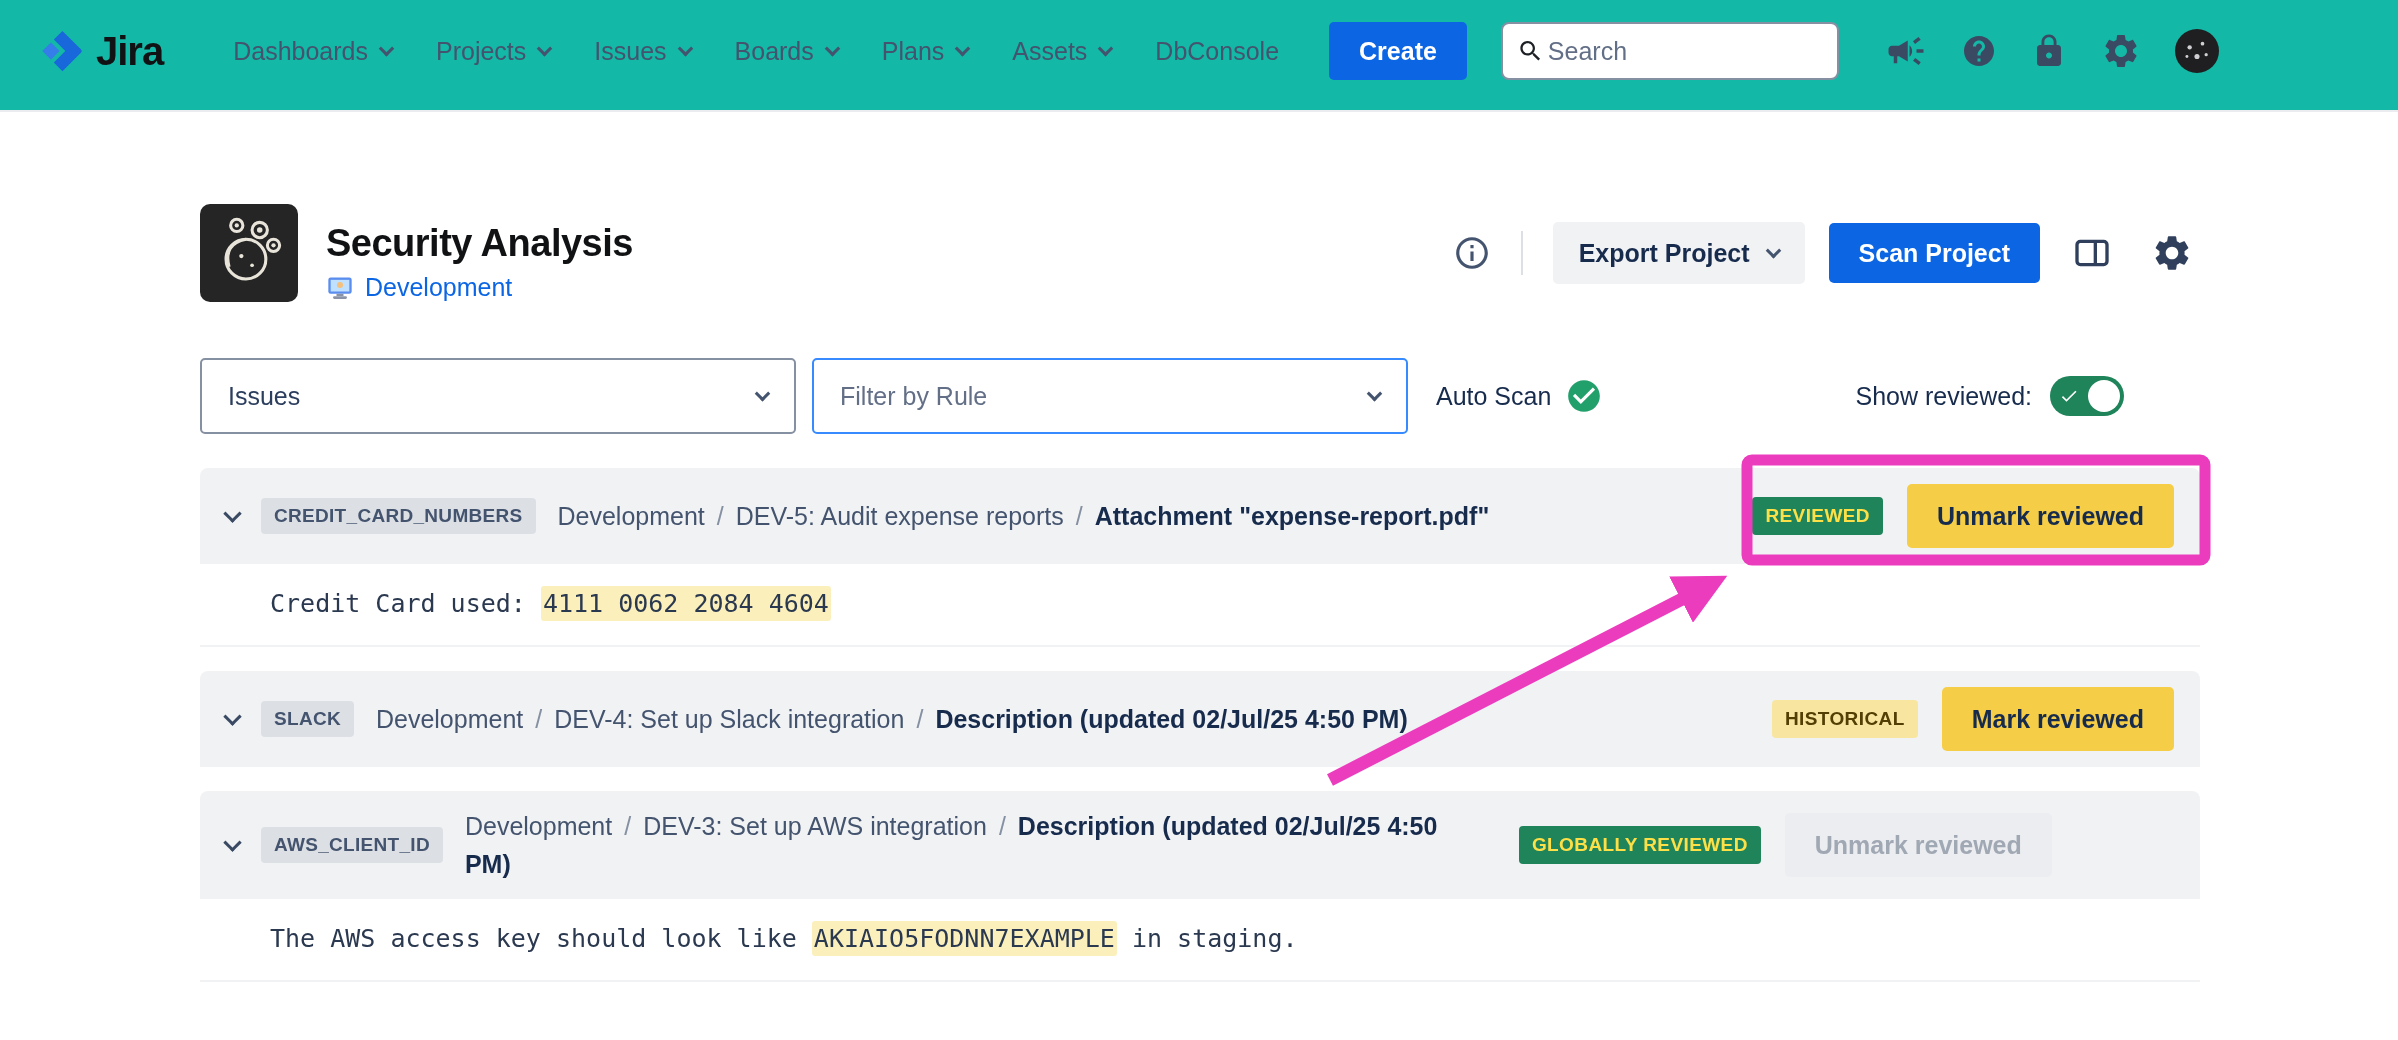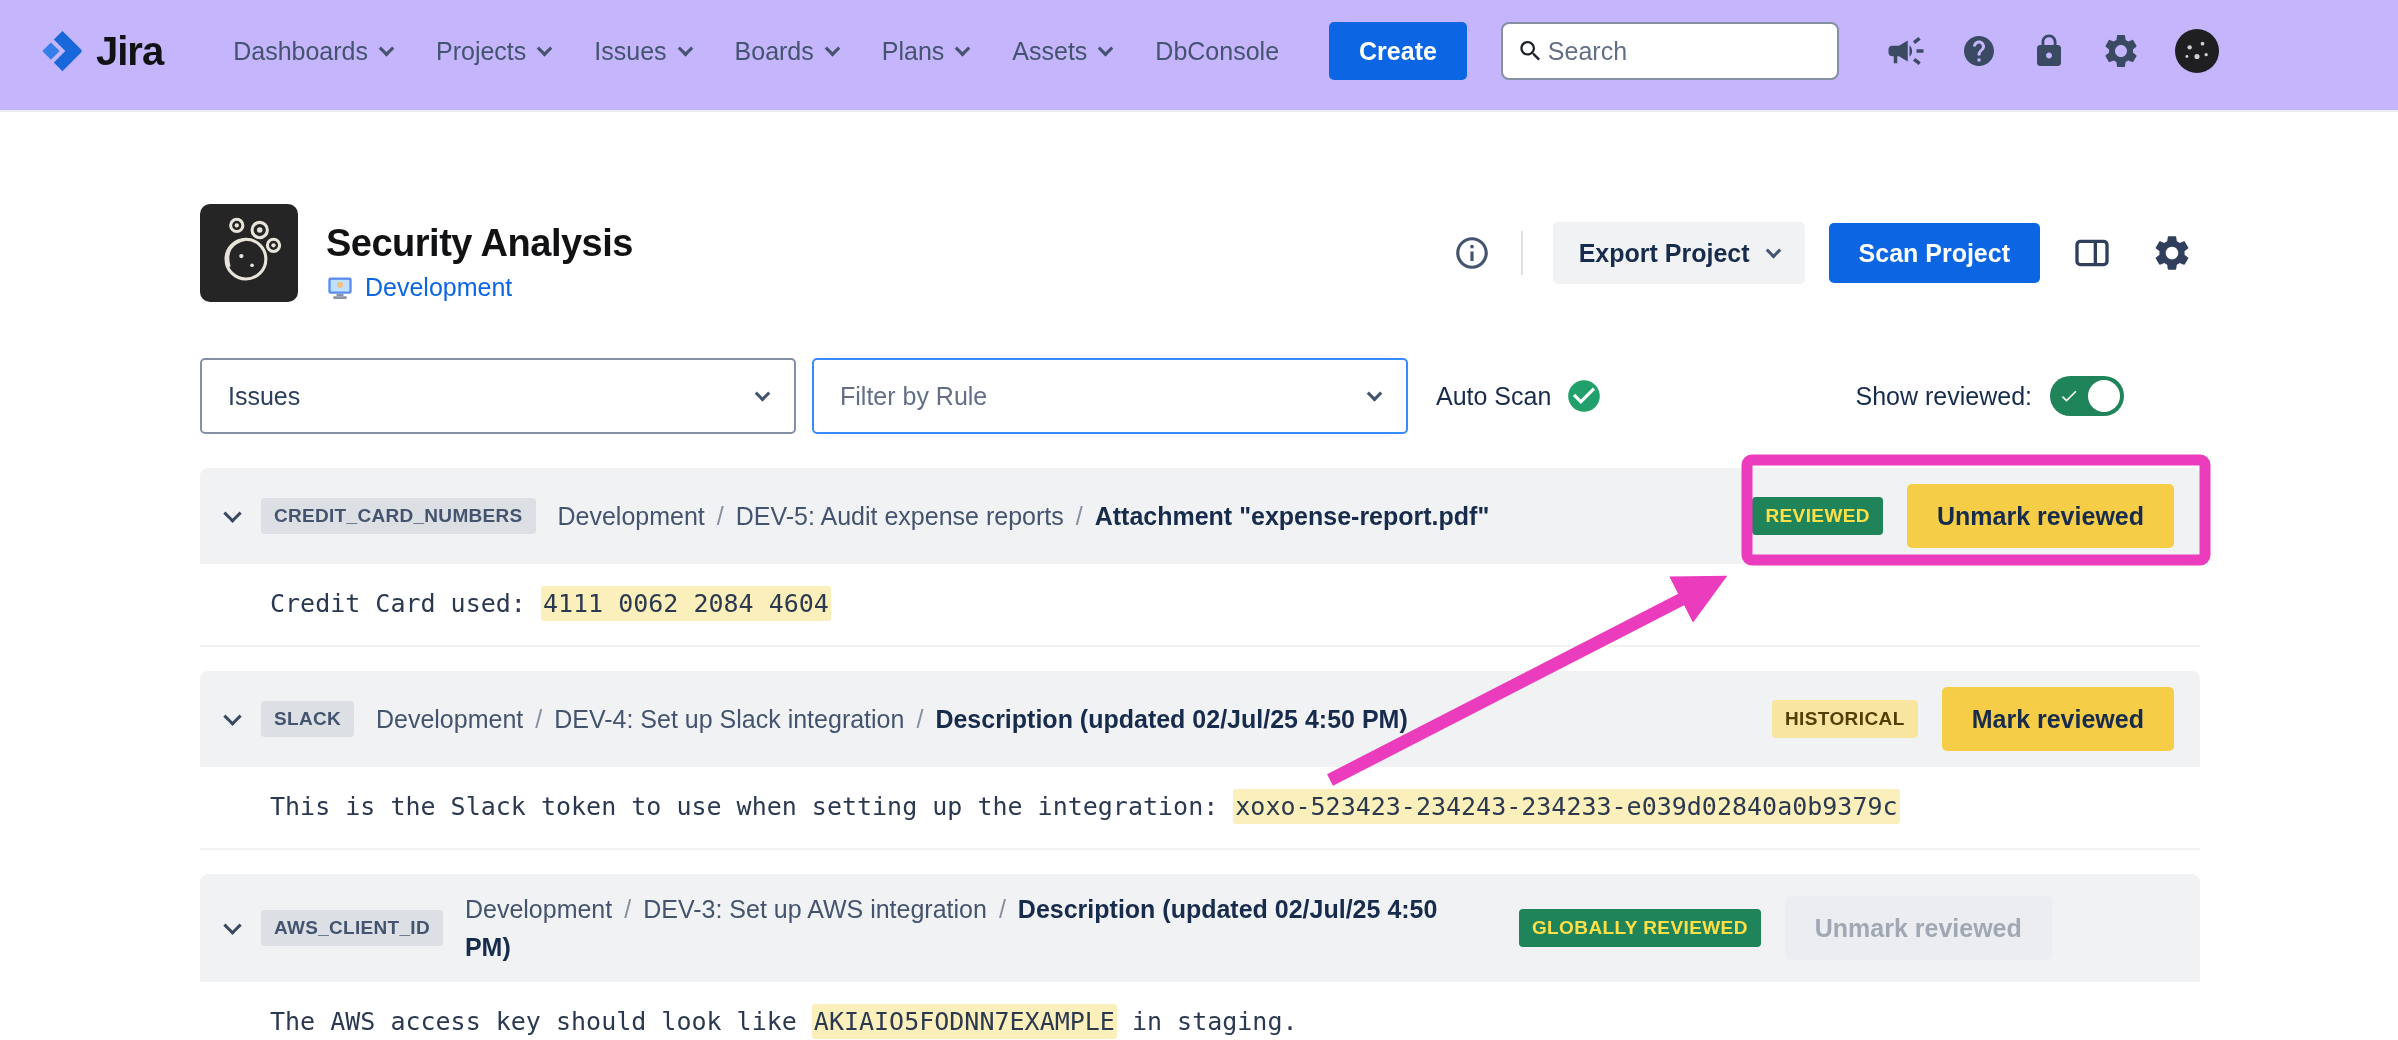--- a/index.html
+++ b/index.html
@@ -12,21 +12,21 @@
     overflow: hidden;
   }
   .page { position: relative; width: 2398px; height: 1040px; }
 
   
   .topnav {
     height: 112px;
     display: flex; align-items: center;
     padding: 0 44px 8px 38px;
     border-bottom: 2px solid #EBECF0;
-    background: #c4b5fd;
+    background: #14b8a6;
   }
   .logo { display: flex; align-items: center; gap: 12px; margin-right: 70px; cursor: pointer; }
   .logo-text { font-size: 40px; font-weight: 700; color: #101214; letter-spacing: -1px; }
   .nav-items { display: flex; align-items: center; gap: 44px; font-size: 25px; color: #44546E; }
   .nav-item { display: flex; align-items: center; gap: 13px; cursor: pointer; white-space: nowrap; }
   .chev {
     display: inline-block; width: 11px; height: 11px;
     border-right: 3px solid #44546F; border-bottom: 3px solid #44546F;
     transform: rotate(45deg) translate(-2px,-2px);
   }
@@ -333,21 +333,20 @@
           <span class="chev chev-lg"></span>
           <span class="rule-badge">SLACK</span>
           <div class="path">
             <span class="seg">Development</span><span class="sep">/</span><span class="seg">DEV-4: Set up Slack integration</span><span class="sep">/</span><span class="seg-bold">Description (updated 02/Jul/25 4:50 PM)</span>
           </div>
           <div class="head-right">
             <span class="status-badge status-yellow">HISTORICAL</span>
             <button class="action-btn">Mark reviewed</button>
           </div>
         </div>
-        <div class="card-body"><span>This is the Slack token to use when setting up the integration: </span><span class="hl">xoxo-523423-234243-234233-e039d02840a0b9379c</span><span></span></div>
       </article>
 
       <article class="card">
         <div class="card-head">
           <span class="chev chev-lg"></span>
           <span class="rule-badge">AWS_CLIENT_ID</span>
           <div class="path path-narrow">
             <span class="seg">Development</span><span class="sep">/</span><span class="seg">DEV-3: Set up AWS integration</span><span class="sep">/</span><span class="seg-bold">Description (updated 02/Jul/25 4:50 PM)</span>
           </div>
           <div class="head-right">

